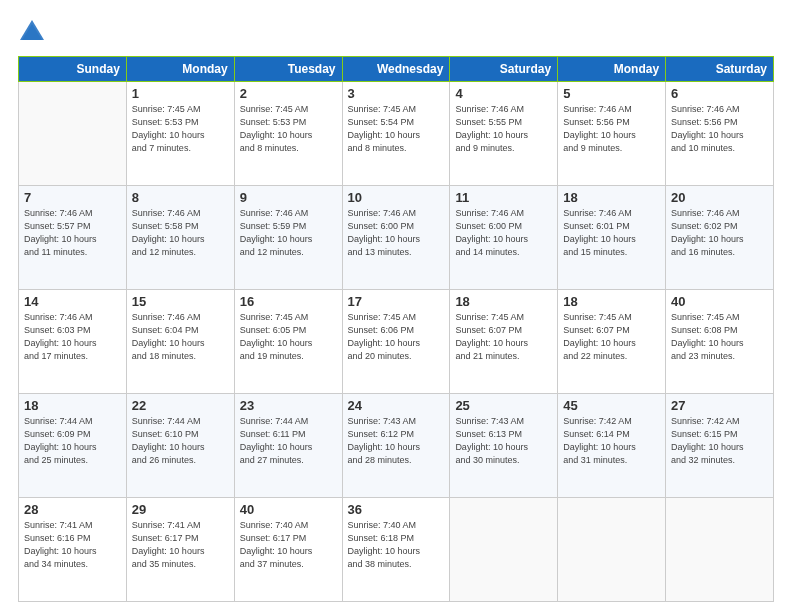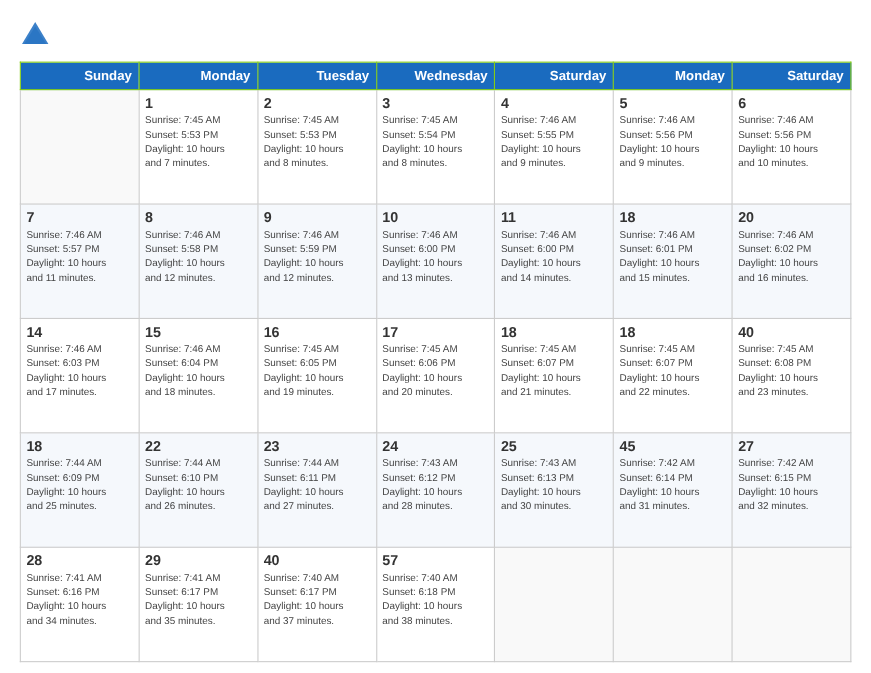--- a/index.html
+++ b/index.html
@@ -353,21 +353,21 @@
 and 35 minutes.</div>
           </td>
           <td>
             <span class="day-number">40</span>
             <div class="day-info" style="white-space: pre-line;">Sunrise: 7:40 AM
 Sunset: 6:17 PM
 Daylight: 10 hours
 and 37 minutes.</div>
           </td>
           <td>
-            <span class="day-number">57</span>
+            <span class="day-number">36</span>
             <div class="day-info" style="white-space: pre-line;">Sunrise: 7:40 AM
 Sunset: 6:18 PM
 Daylight: 10 hours
 and 38 minutes.</div>
           </td>
           <td class="empty-cell"></td>
           <td class="empty-cell"></td>
           <td class="empty-cell"></td>
         </tr>
       </tbody>

